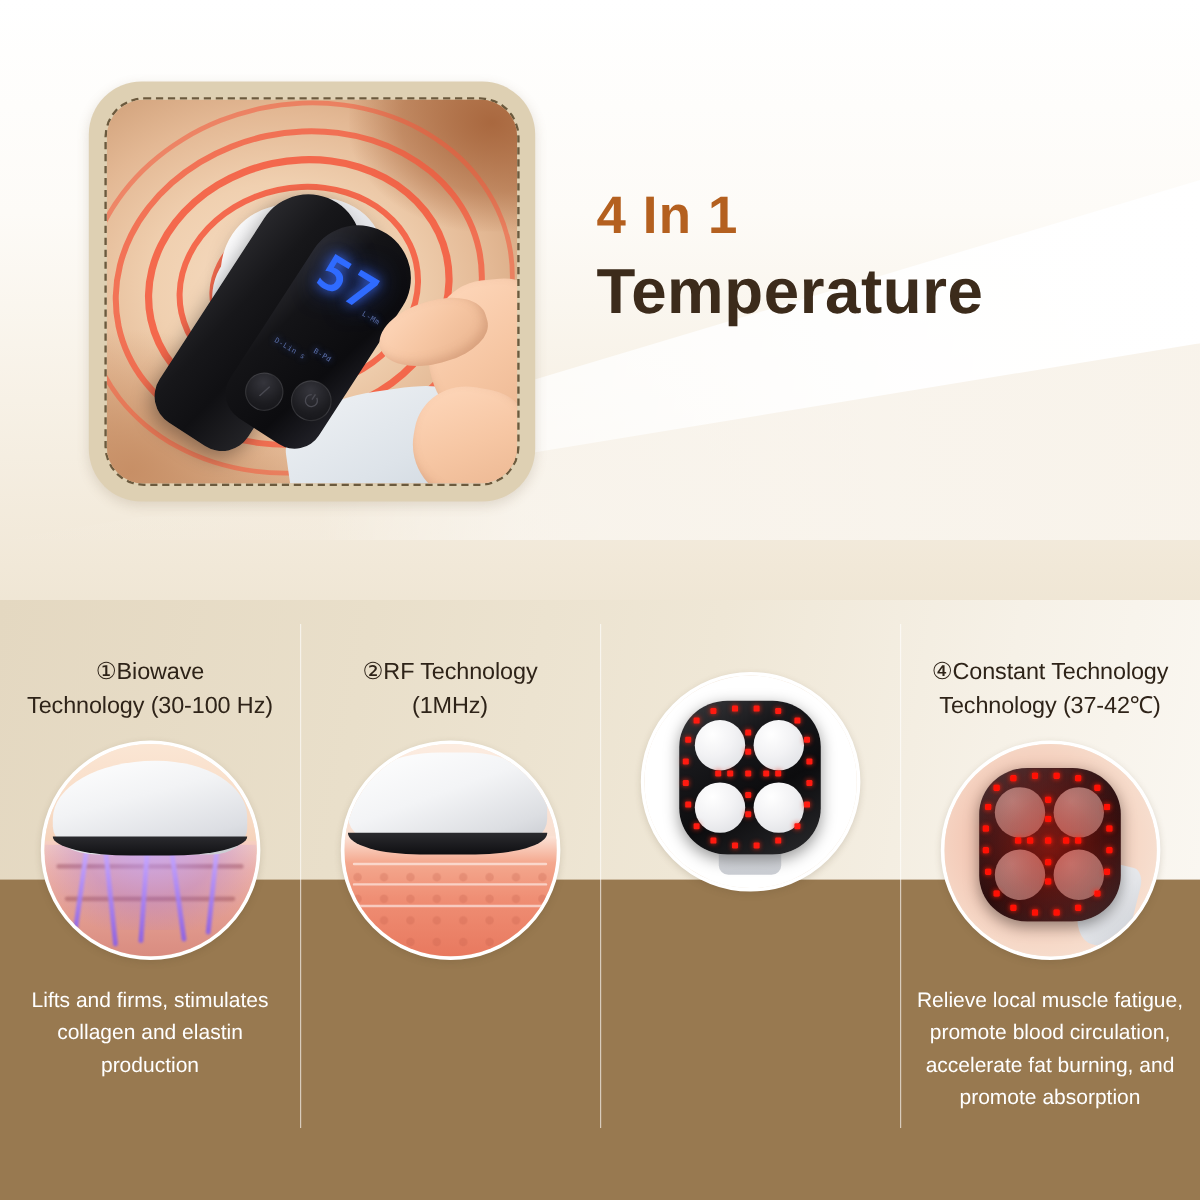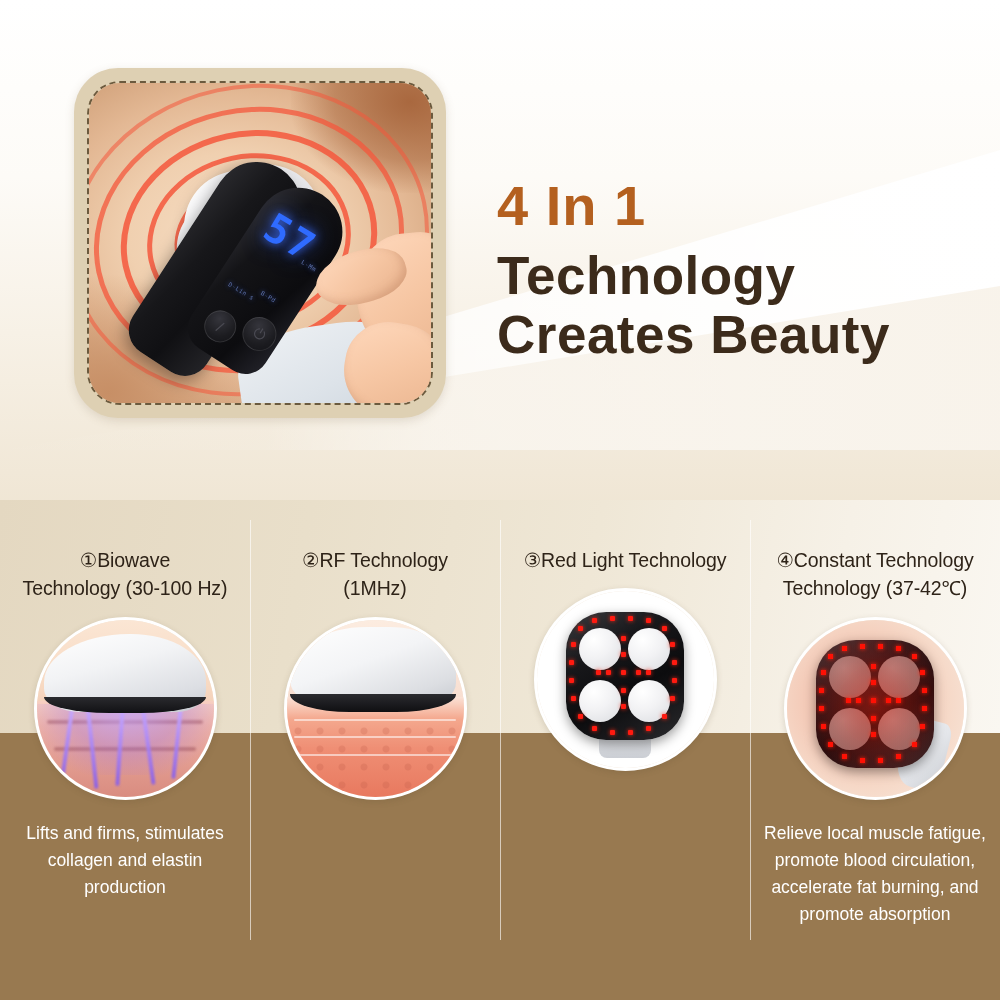--- a/index.html
+++ b/index.html
@@ -168,22 +168,22 @@
   }
   .f-lower {
     left: 255px; top: 240px; width: 100px; height: 96px;
     border-radius: 44% 44% 40% 50%;
     transform: rotate(10deg);
   }
 
   
   .headline { position: absolute; left: 497px; top: 158px; width: 470px; }
   .h-4in1 {
-    font-size: 56px; font-weight: bold; color: #b4601f;
-    line-height: 1.0; letter-spacing: 1px; margin-top: 20px;
+    font-size: 44px; font-weight: bold; color: #b4601f;
+    line-height: 1.0; letter-spacing: 1px;
   }
   .h-sub {
     margin-top: 12px;
     font-size: 53px; font-weight: bold; color: #3c2b1b;
     line-height: 1.12; letter-spacing: .5px;
   }
 
   
   .cols {
     position: absolute; left: 0; top: 520px; width: 1000px; height: 440px;
@@ -373,22 +373,21 @@
         <div class="finger f-hand"></div>
         <div class="finger f-thumb"></div>
         <div class="finger f-lower"></div>
       </div>
     </div>
   </div>
 
   <div class="headline">
     <div class="h-4in1">4 In 1</div>
     <div class="h-sub">
-      <div>Technology</div>
-      <div>Creates Beauty</div>
+      <div>Temperature</div>
     </div>
   </div>
 
   <div class="cols">
 
     <div class="col">
       <div class="col-title">
           <div>①Biowave</div>
           <div>Technology (30-100 Hz)</div>
         </div>
@@ -421,21 +420,20 @@
         <div class="heatline" style="top:56%;"></div>
         <div class="heatline" style="top:66%;"></div>
         <div class="heatline" style="top:76%;"></div>
         <div class="art2-dev"></div>
         <div class="art2-base"></div>
       </div>
     </div>
 
     <div class="col">
       <div class="col-title">
-          <div>③Red Light Technology</div>
         </div>
       <div class="col-img">
         <div class="art34-bg3"></div>
         <div class="head-stem"></div>
         <div class="head-shell">
           <div class="pad p1"></div>
           <div class="pad p2"></div>
           <div class="pad p3"></div>
           <div class="pad p4"></div>
           <div class="led" style="left:26px;top:6px;"></div>

